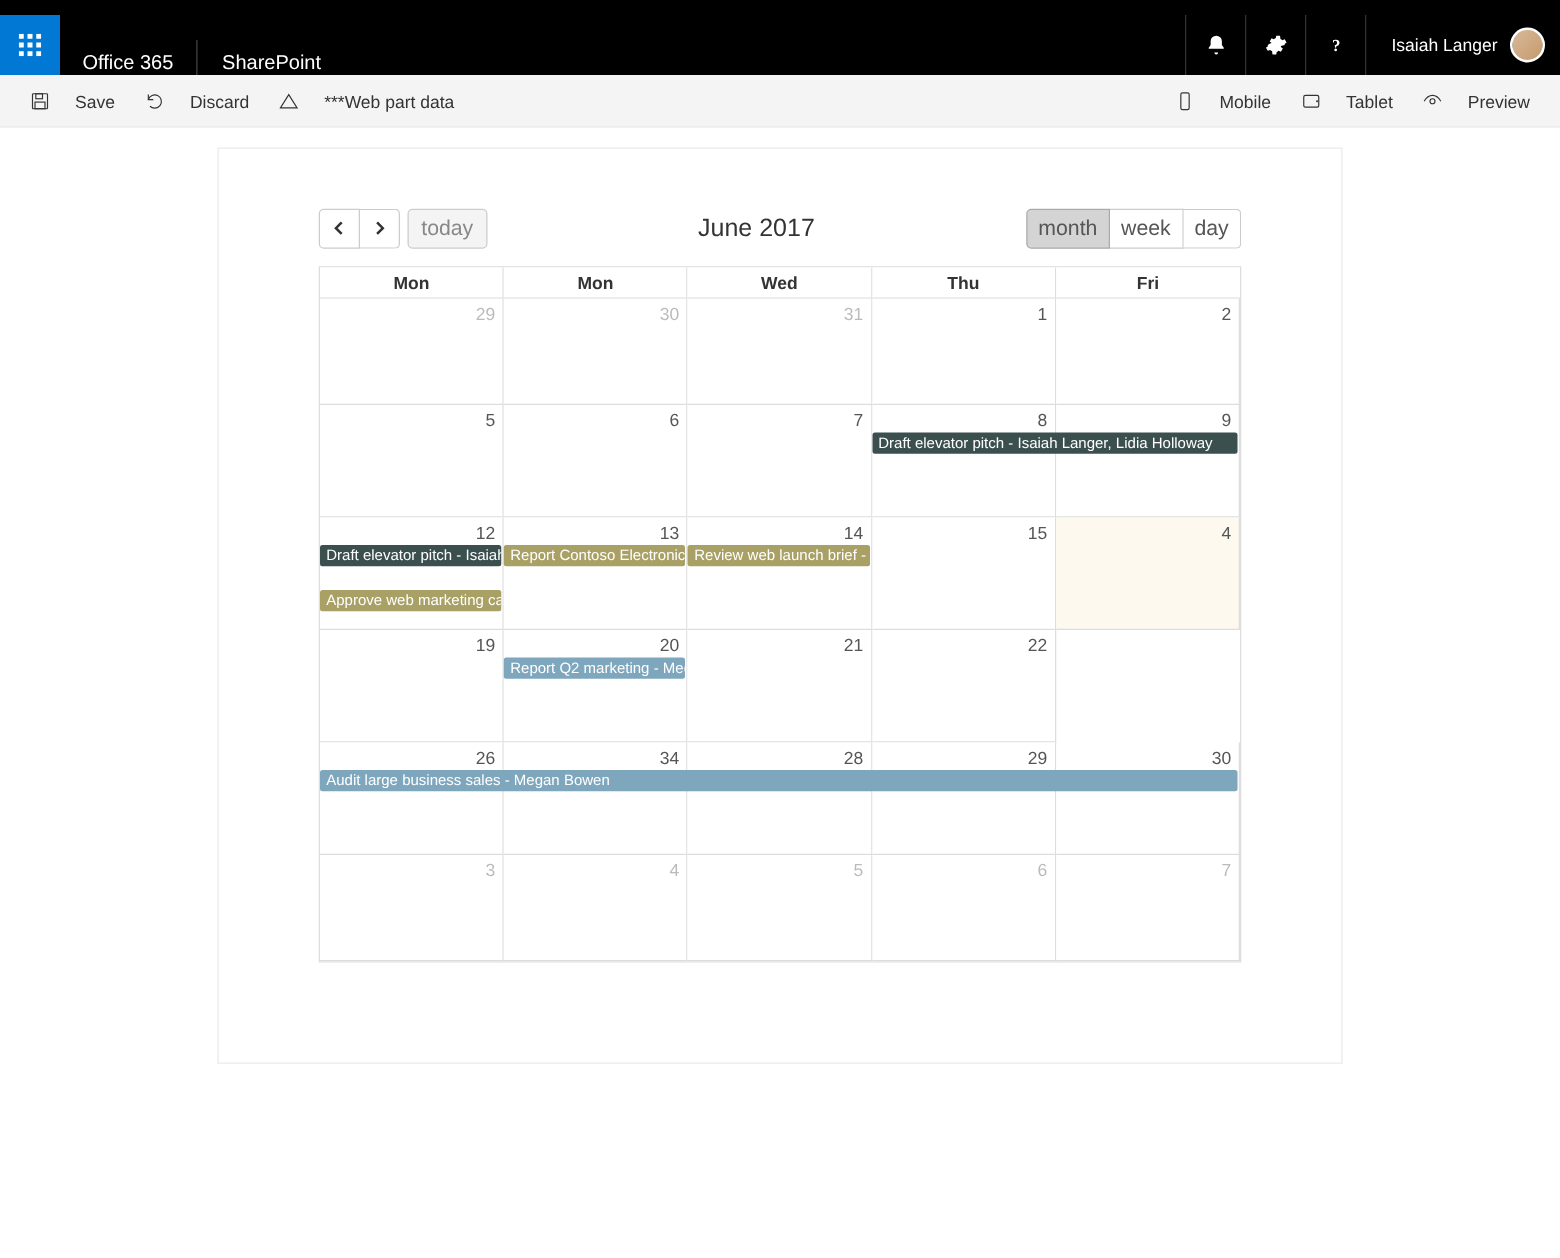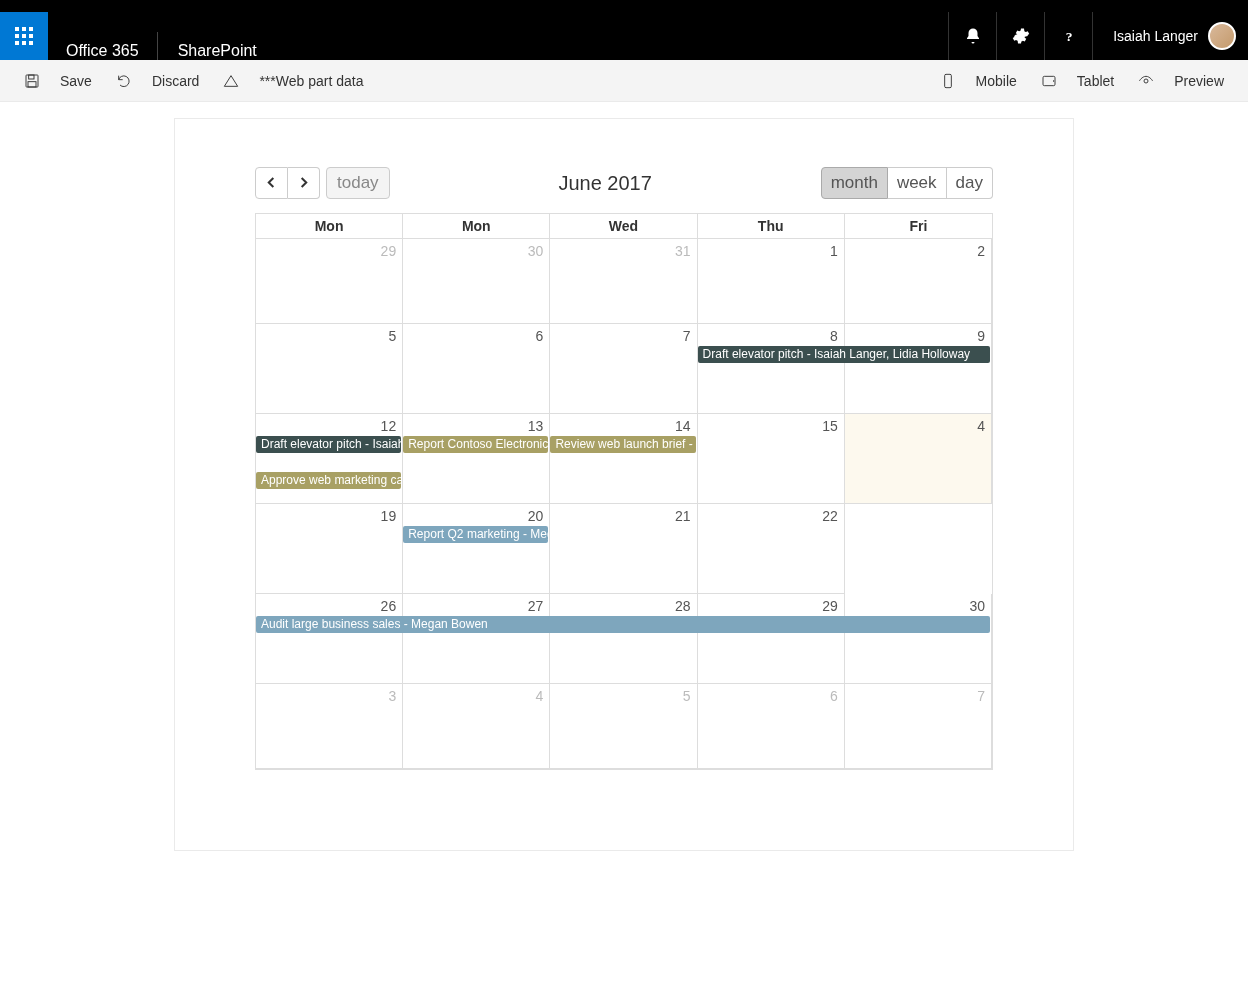--- a/index.html
+++ b/index.html
@@ -219,21 +219,21 @@
           <div class="cal-cell">19</div>
           <div class="cal-cell">20</div>
           <div class="cal-cell">21</div>
           <div class="cal-cell">22</div>
           <div class="ev-layer">
             <div class="ev" style="background: rgb(126, 166, 189); left: 20%; width: calc(20% - 2px); top: 0px;">Report Q2 marketing - Meg</div>
           </div>
         </div>
         <div class="cal-row" style="height: 90px;">
           <div class="cal-cell">26</div>
-          <div class="cal-cell">27</div>
+          <div class="cal-cell">34</div>
           <div class="cal-cell">28</div>
           <div class="cal-cell">29</div>
           <div class="cal-cell">30</div>
           <div class="ev-layer">
             <div class="ev" style="background: rgb(126, 166, 189); left: 0%; width: calc(100% - 2px); top: 0px;">Audit large business sales - Megan Bowen</div>
           </div>
         </div>
         <div class="cal-row" style="height: 85px;">
           <div class="cal-cell other-month">3</div>
           <div class="cal-cell other-month">4</div>

